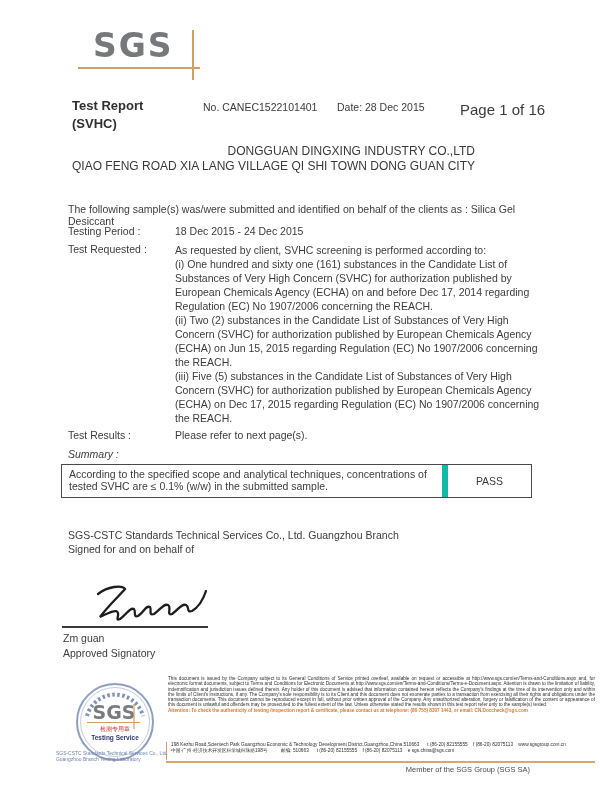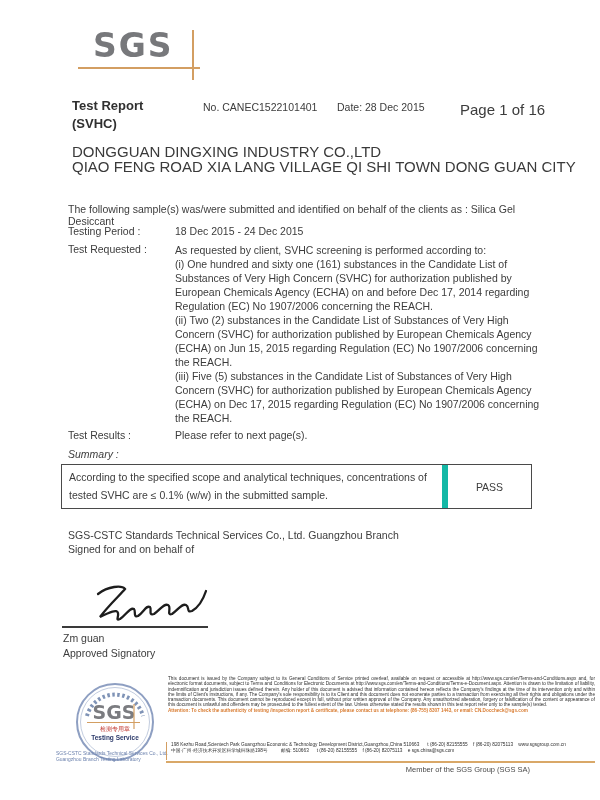--- a/index.html
+++ b/index.html
@@ -16,33 +16,33 @@
   }
   .logo-hline { position:absolute; left:78px; top:67px; width:122px; height:2px; background:#d39e62; }
   .logo-vline { position:absolute; left:192px; top:30px; width:2px; height:50px; background:#d39e62; }
   
   .title    { position:absolute; left:72px;  top:98px;  font-size:13px; font-weight:bold; color:#303030; }
   .subtitle { position:absolute; left:72px;  top:116px; font-size:13px; font-weight:bold; color:#303030;text-align:right; }
   .report-no{ position:absolute; left:203px; top:101px; font-size:10.5px; }
   .hdr-date { position:absolute; left:337px; top:101px; font-size:10.5px; }
   .hdr-page { position:absolute; left:460px; top:101px; font-size:15px; }
   
-  .client { position:absolute; left:72px; top:144px; font-size:15px; line-height:15px; color:#3a3a3a; }
+  .client { position:absolute; left:72px; top:144px; font-size:12px; line-height:15px; color:#3a3a3a;text-align:right; }
   
   .intro { position:absolute; left:68px; top:203px; width:478px; font-size:10.5px; }
   
   .info { position:absolute; left:68px; top:221px; width:477px; font-size:10.5px; }
   .info-row { display:grid; grid-template-columns:107px 1fr; margin-bottom:4px; line-height:13.5px; }
   .info-row .val.multiline { white-space:pre-line; line-height:14px; }
   .summary-label { margin-top:6px; margin-bottom:4px;font-style:italic; }
   .summary-box {
     margin-left:-7px; width:469px; border:1px solid #4a4a4a;
     display:grid; grid-template-columns:1fr 89px; min-height:32px;
   }
-  .summary-text { padding:3px 7px 4px 7px; line-height:18px; }
+  .summary-text { padding:3px 7px 4px 7px; line-height:12px; }
   .summary-pass { border-left:6px solid #14b8a6; display:flex; align-items:center; justify-content:center; }
   
   .signed   { position:absolute; left:68px; top:528px; font-size:10.5px; line-height:14px; }
   .sig-svg  { position:absolute; left:88px;  top:582px; }
   .sig-line { position:absolute; left:62px;  top:626px; width:146px; height:2px; background:#3a3a3a; }
   .sig-name { position:absolute; left:63px;  top:632px; font-size:10.5px; }
   .sig-role { position:absolute; left:63px;  top:647px; font-size:10.5px; }
   
   .stamp { position:absolute; left:70px; top:681px; }
   .stamp-company {

